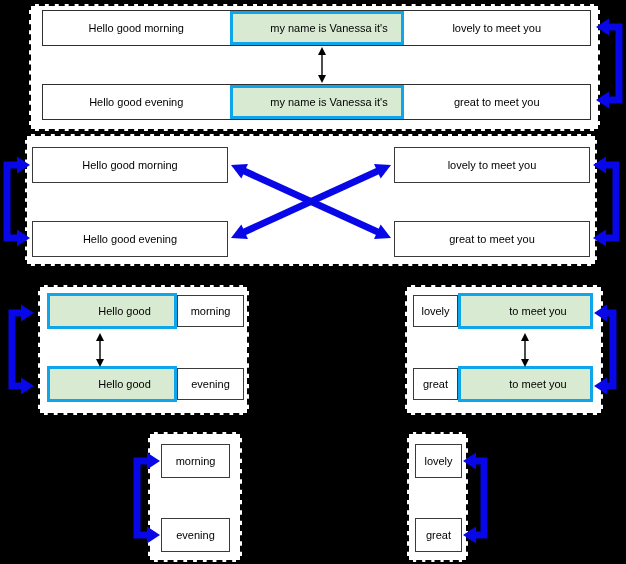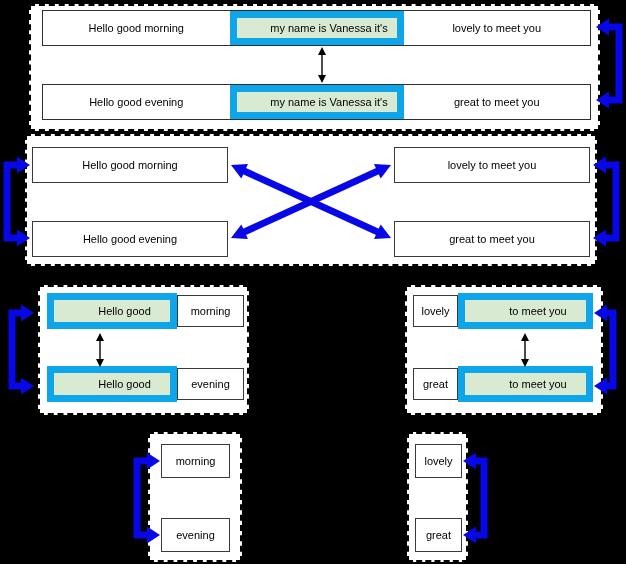--- a/index.html
+++ b/index.html
@@ -17,21 +17,21 @@
   .row{
     position:absolute;display:flex;box-sizing:border-box;
   }
   .p1row{
     left:11px;width:549px;height:36px;background:#fff;border:1.5px solid #2f2f2f;
   }
   .seg{display:flex;align-items:center;justify-content:center;white-space:nowrap;}
   .seg-side{flex:1 1 0;}
   .seg-mid{flex:0 0 174px;}
   .greenbox{
-    background:var(--green,#d9ead3);border:7px solid #0ea5e9;box-sizing:border-box;
+    background:var(--green,#d9ead3);border:3px solid #0ea5e9;box-sizing:border-box;
     display:flex;align-items:center;justify-content:center;white-space:nowrap;padding-left:25px;
   }
   .whitebox{
     background:#fff;border:1.5px solid #3a3a3a;box-sizing:border-box;
     display:flex;align-items:center;justify-content:center;align-self:center;white-space:nowrap;
   }
   #overlay{position:absolute;left:0;top:0;pointer-events:none;}
   .blue-stroke{fill:none;stroke:var(--blue,#0707e8);stroke-width:7;stroke-linejoin:miter;}
   .blue-fill{fill:var(--blue,#0707e8);stroke:none;}
   .blk-stroke{fill:none;stroke:#000;stroke-width:1.4;}

